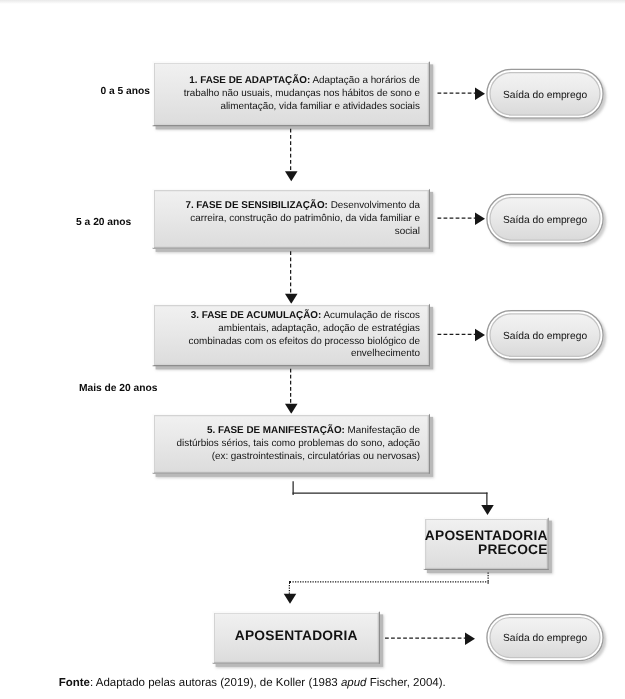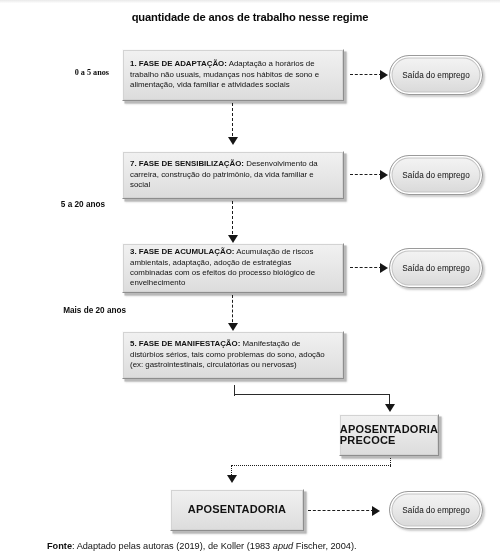--- a/index.html
+++ b/index.html
@@ -74,21 +74,21 @@
     box-shadow:
       inset 0 0 0 1px #d3d3d3,
       2.5px 2.5px 0 0 #b9b9b9,
       3px 3px 2px 0 rgba(120,120,120,0.35);
     display: flex;
     align-items: center;
     justify-content: center;
     padding: 3px 7px;
   }
   .phase-box .inner {
-    text-align: left;
+    text-align: right;
     font-size: 7.9px;
     line-height: 10.4px;
     color: #121212;
   }
   .phase-box .inner b { font-weight: bold; }
 
   .plain-box .inner {
     font-weight: bold;
     font-size: 11px;
     line-height: 11.5px;
@@ -155,25 +155,24 @@
     border-bottom: 5px solid transparent;
     border-left: 8px solid #161616;
   }
 </style>
 </head>
 <body>
 
 <div id="top-strip"></div>
 
 <div id="figure-title">
-  <span class="line2">quantidade de anos de trabalho nesse regime</span>
-</div>
-
-<div class="year-label" style="left:24px; top:68px; width:85px;font-family:Liberation Serif, serif;">0 a 5 anos</div>
-<div class="year-label" style="left:20px; top:173px; width:85px;margin-top:27px;">5 a 20 anos</div>
+</div>
+
+<div class="year-label" style="left:35px; top:68px; width:85px;">0 a 5 anos</div>
+<div class="year-label" style="left:20px; top:173px; width:85px;">5 a 20 anos</div>
 <div class="year-label" style="left:20px; top:306px; width:106px;">Mais de 20 anos</div>
 
 <div class="phase-box" style="left:122px; top:49px; width:222px; height:52px;">
   <div class="inner">
     <b>1. FASE DE ADAPTAÇÃO:</b><span> Adaptação a horários de trabalho não usuais, mudanças nos hábitos de sono e alimentação, vida familiar e atividades sociais</span>
   </div>
 </div>
 
 <div class="conn h-dashed" style="left:350px; top:74px; width:32px;"></div>
 <div class="arrow-right" style="left:380px; top:70px;"></div>

